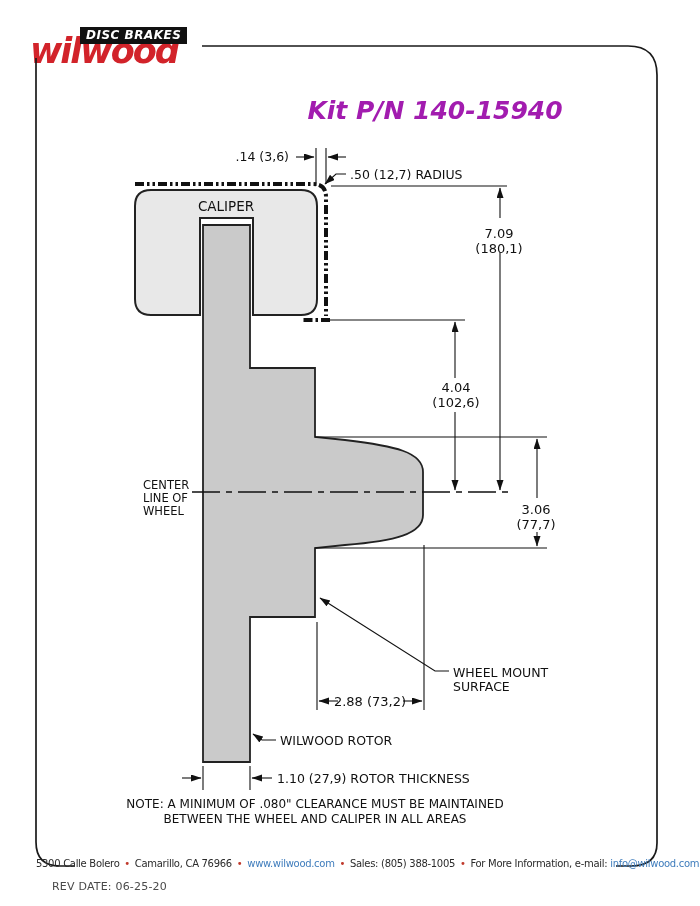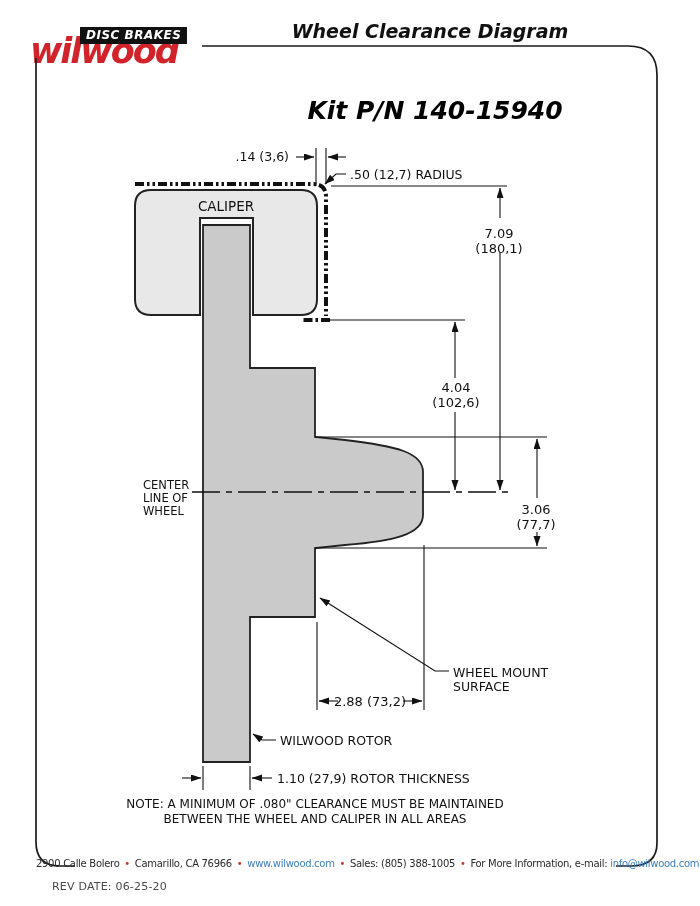--- a/index.html
+++ b/index.html
@@ -7,21 +7,21 @@
         font-family:"DejaVu Sans","Liberation Sans",sans-serif;color:#1a1a1a;}
   
   .logo{position:absolute;left:22px;top:16px;width:195px;height:62px;}
   .logo-script{position:absolute;left:8px;top:18px;font-size:35px;font-weight:bold;font-style:italic;
                letter-spacing:-2px;color:#d2232a;line-height:1;}
   .logo-tag{position:absolute;left:58px;top:11px;background:#111;color:#fff;font-size:12px;
             font-weight:bold;font-style:italic;letter-spacing:.5px;padding:1px 6px 2px 6px;}
   .doc-title{position:absolute;left:230px;top:20px;width:400px;text-align:center;
              font-size:19px;font-weight:bold;font-style:italic;color:#111;}
   .kit-number{position:absolute;left:230px;top:96px;width:410px;text-align:center;
-              font-size:25px;font-weight:bold;font-style:italic;color:#000000;}
+              font-size:25px;font-weight:bold;font-style:italic;color:#a21caf;}
   
   .footer-line{position:absolute;left:36px;top:858px;width:621px;text-align:center;
                font-size:10px;letter-spacing:-0.3px;white-space:nowrap;color:#2a2a2a;}
   .footer-line .lnk{color:#3e7cbc;text-decoration:none;}
   .footer-line .sep{color:#c0392b;padding:0 2px;}
   .rev-date{position:absolute;left:52px;top:880px;font-size:11px;color:#4a4a4a;letter-spacing:.2px;}
   svg{position:absolute;left:0;top:0;}
   svg text{font-family:"DejaVu Sans","Liberation Sans",sans-serif;fill:#111;}
   .dim{font-size:12.5px;}
   .dimc{font-size:13px;text-anchor:middle;}
@@ -32,21 +32,20 @@
 </style>
 </head>
 <body>
 
 <div class="page">
 
   <div class="logo">
     <div class="logo-script">wilwood</div>
     <div class="logo-tag">DISC BRAKES</div>
   </div>
-  <div class="doc-title">Wheel Clearance Diagram</div>
   <div class="kit-number">Kit P/N 140-15940</div>
 
   <svg width="700" height="906" viewBox="0 0 700 906">
     <defs>
       <marker id="arr" markerWidth="11" markerHeight="8" refX="10" refY="3.5" orient="auto" markerUnits="userSpaceOnUse">
         <path d="M0,0 L10.5,3.5 L0,7 Z" fill="#111"></path>
       </marker>
     </defs>
 
     <path d="M202,46 H628 Q657,46 657,75 V843 Q657,866 631,866 H616" fill="none" stroke="#1a1a1a" stroke-width="1.7"></path>
@@ -115,21 +114,21 @@
 
     <text class="lbl" x="280" y="745">WILWOOD ROTOR</text>
     <text class="lbl" x="453" y="677">WHEEL MOUNT</text>
     <text class="lbl" x="453" y="691">SURFACE</text>
 
     <text class="note" x="315" y="808">NOTE: A MINIMUM OF .080" CLEARANCE MUST BE MAINTAINED</text>
     <text class="note" x="315" y="823">BETWEEN THE WHEEL AND CALIPER IN ALL AREAS</text>
   </svg>
 
   <div class="footer-line">
-    <span>2900 Calle Bolero</span>
+    <span>5300 Calle Bolero</span>
     <span class="sep">•</span>
     <span>Camarillo, CA 76966</span>
     <span class="sep">•</span>
     <a class="lnk" href="#">www.wilwood.com</a>
     <span class="sep">•</span>
     <span>Sales: (805) 388-1005</span>
     <span class="sep">•</span>
     <span>For More Information, e-mail:</span>
     <a class="lnk" href="#">info@wilwood.com</a>
   </div>

